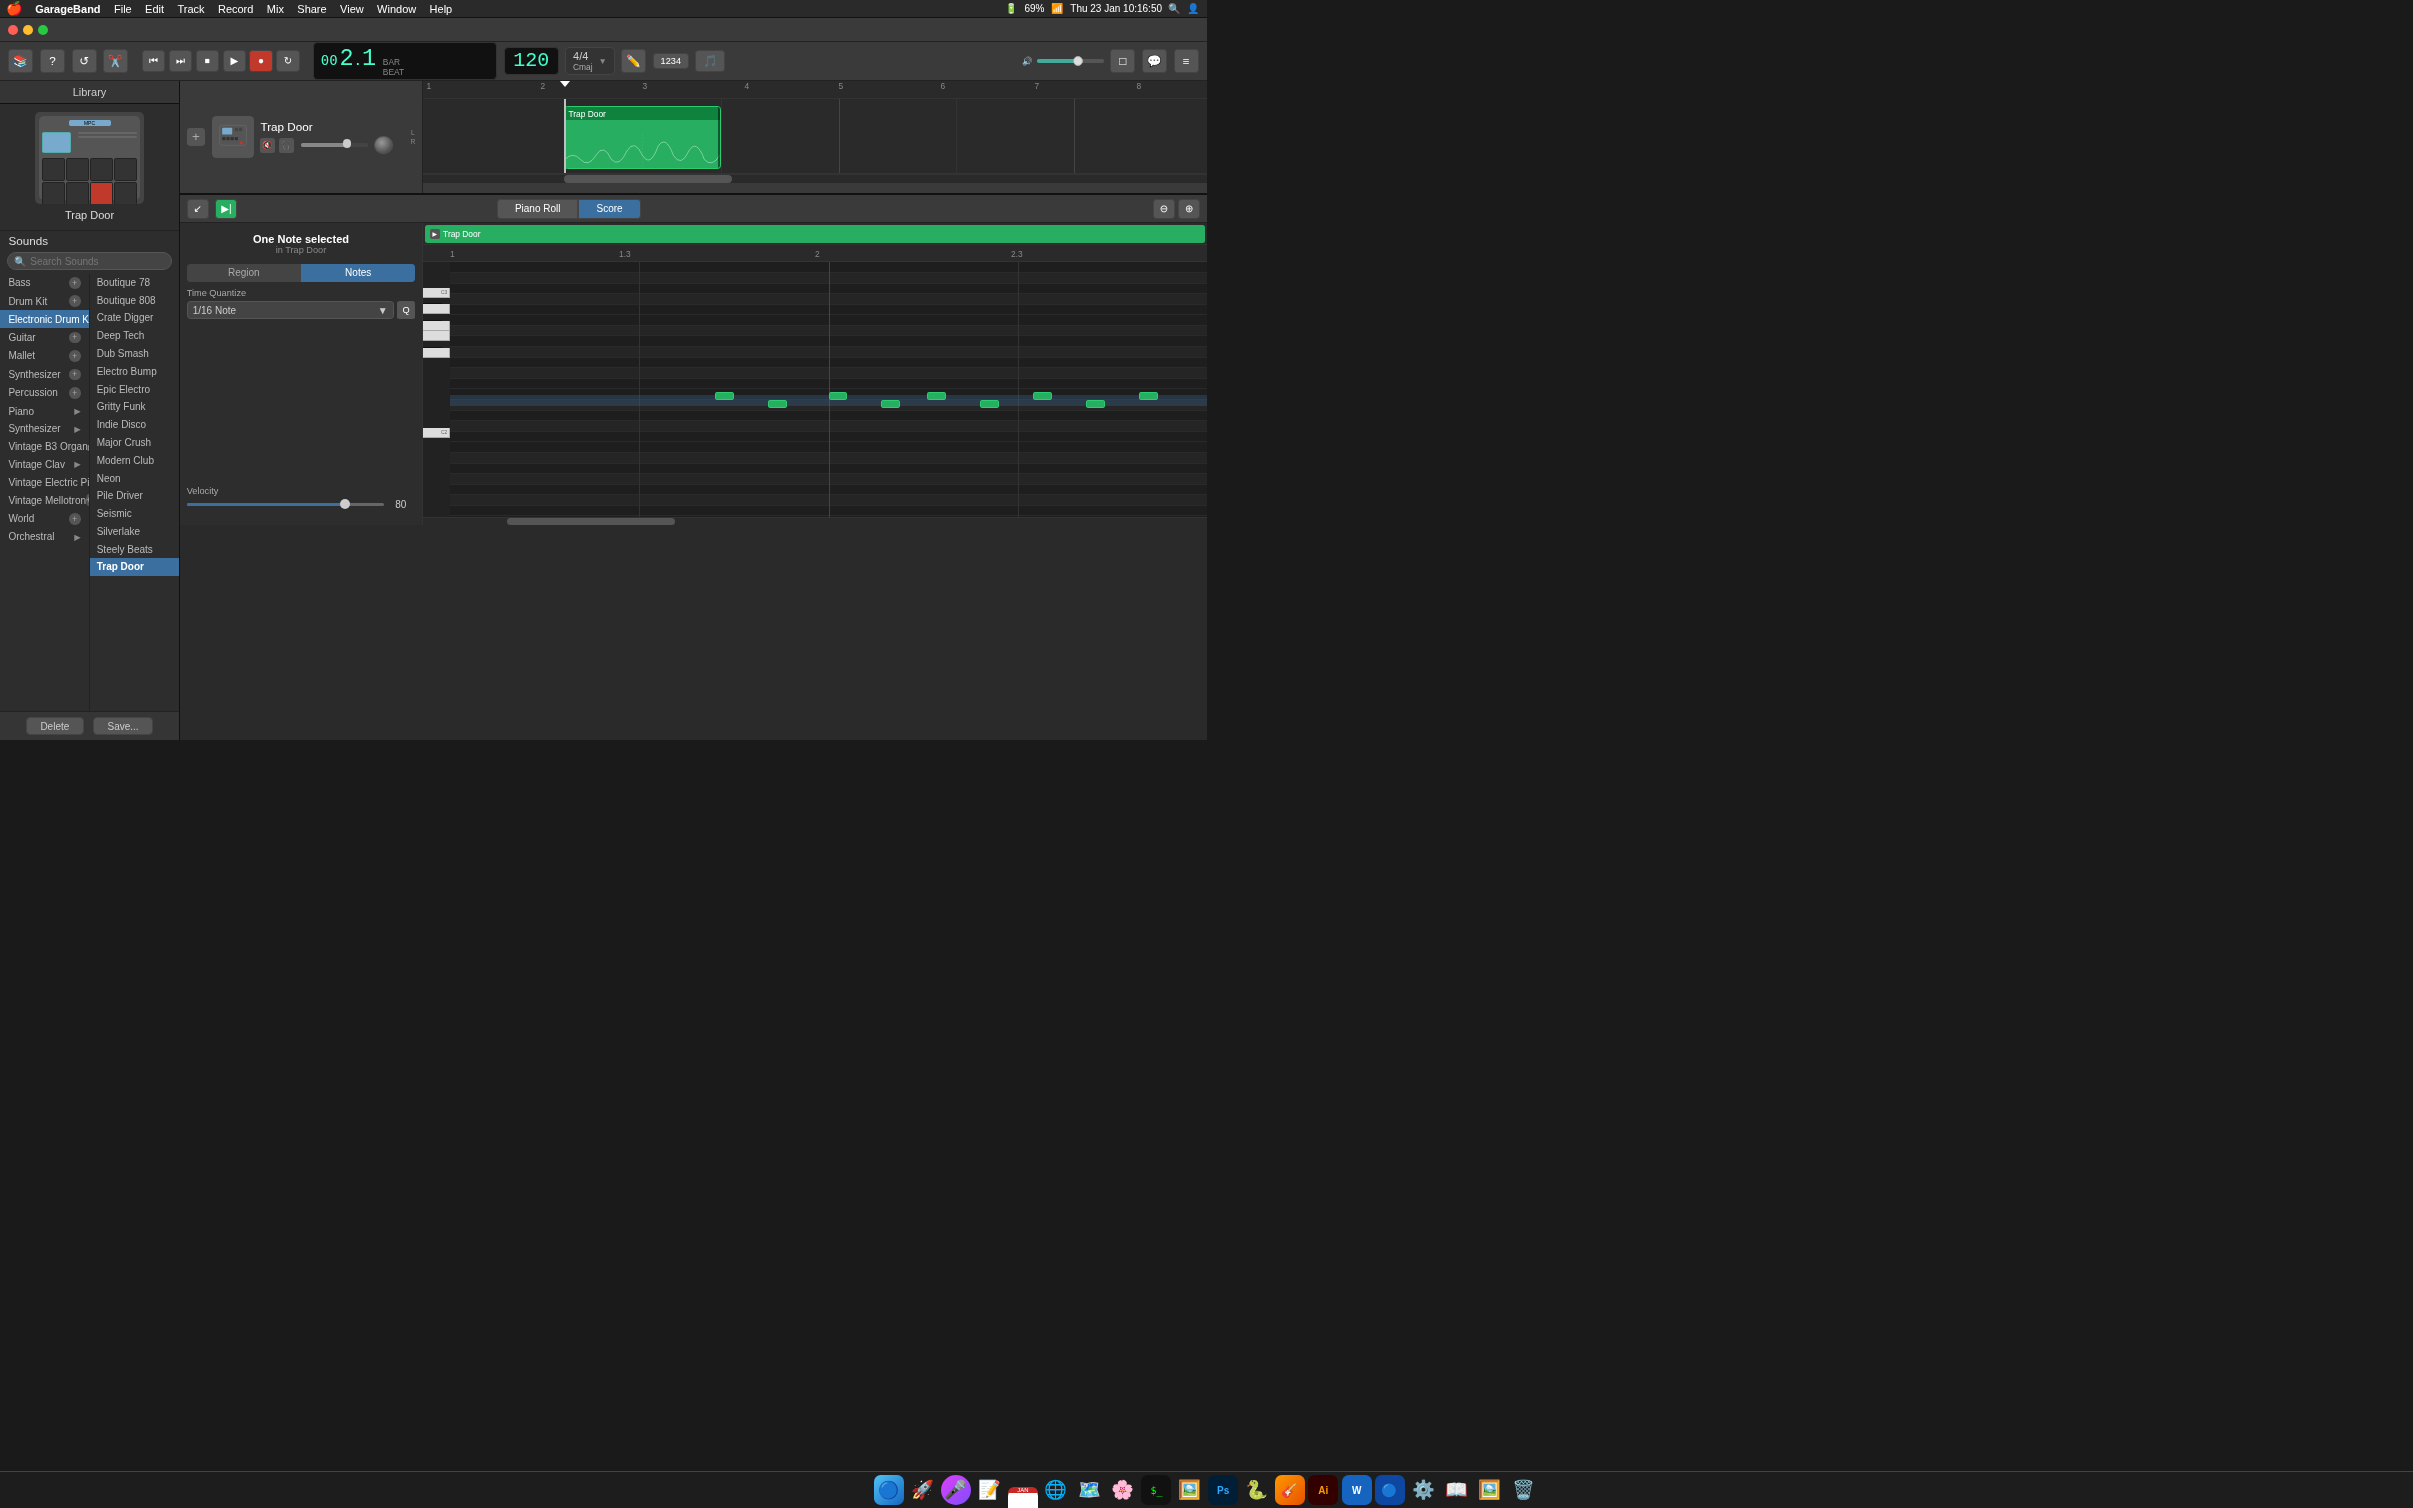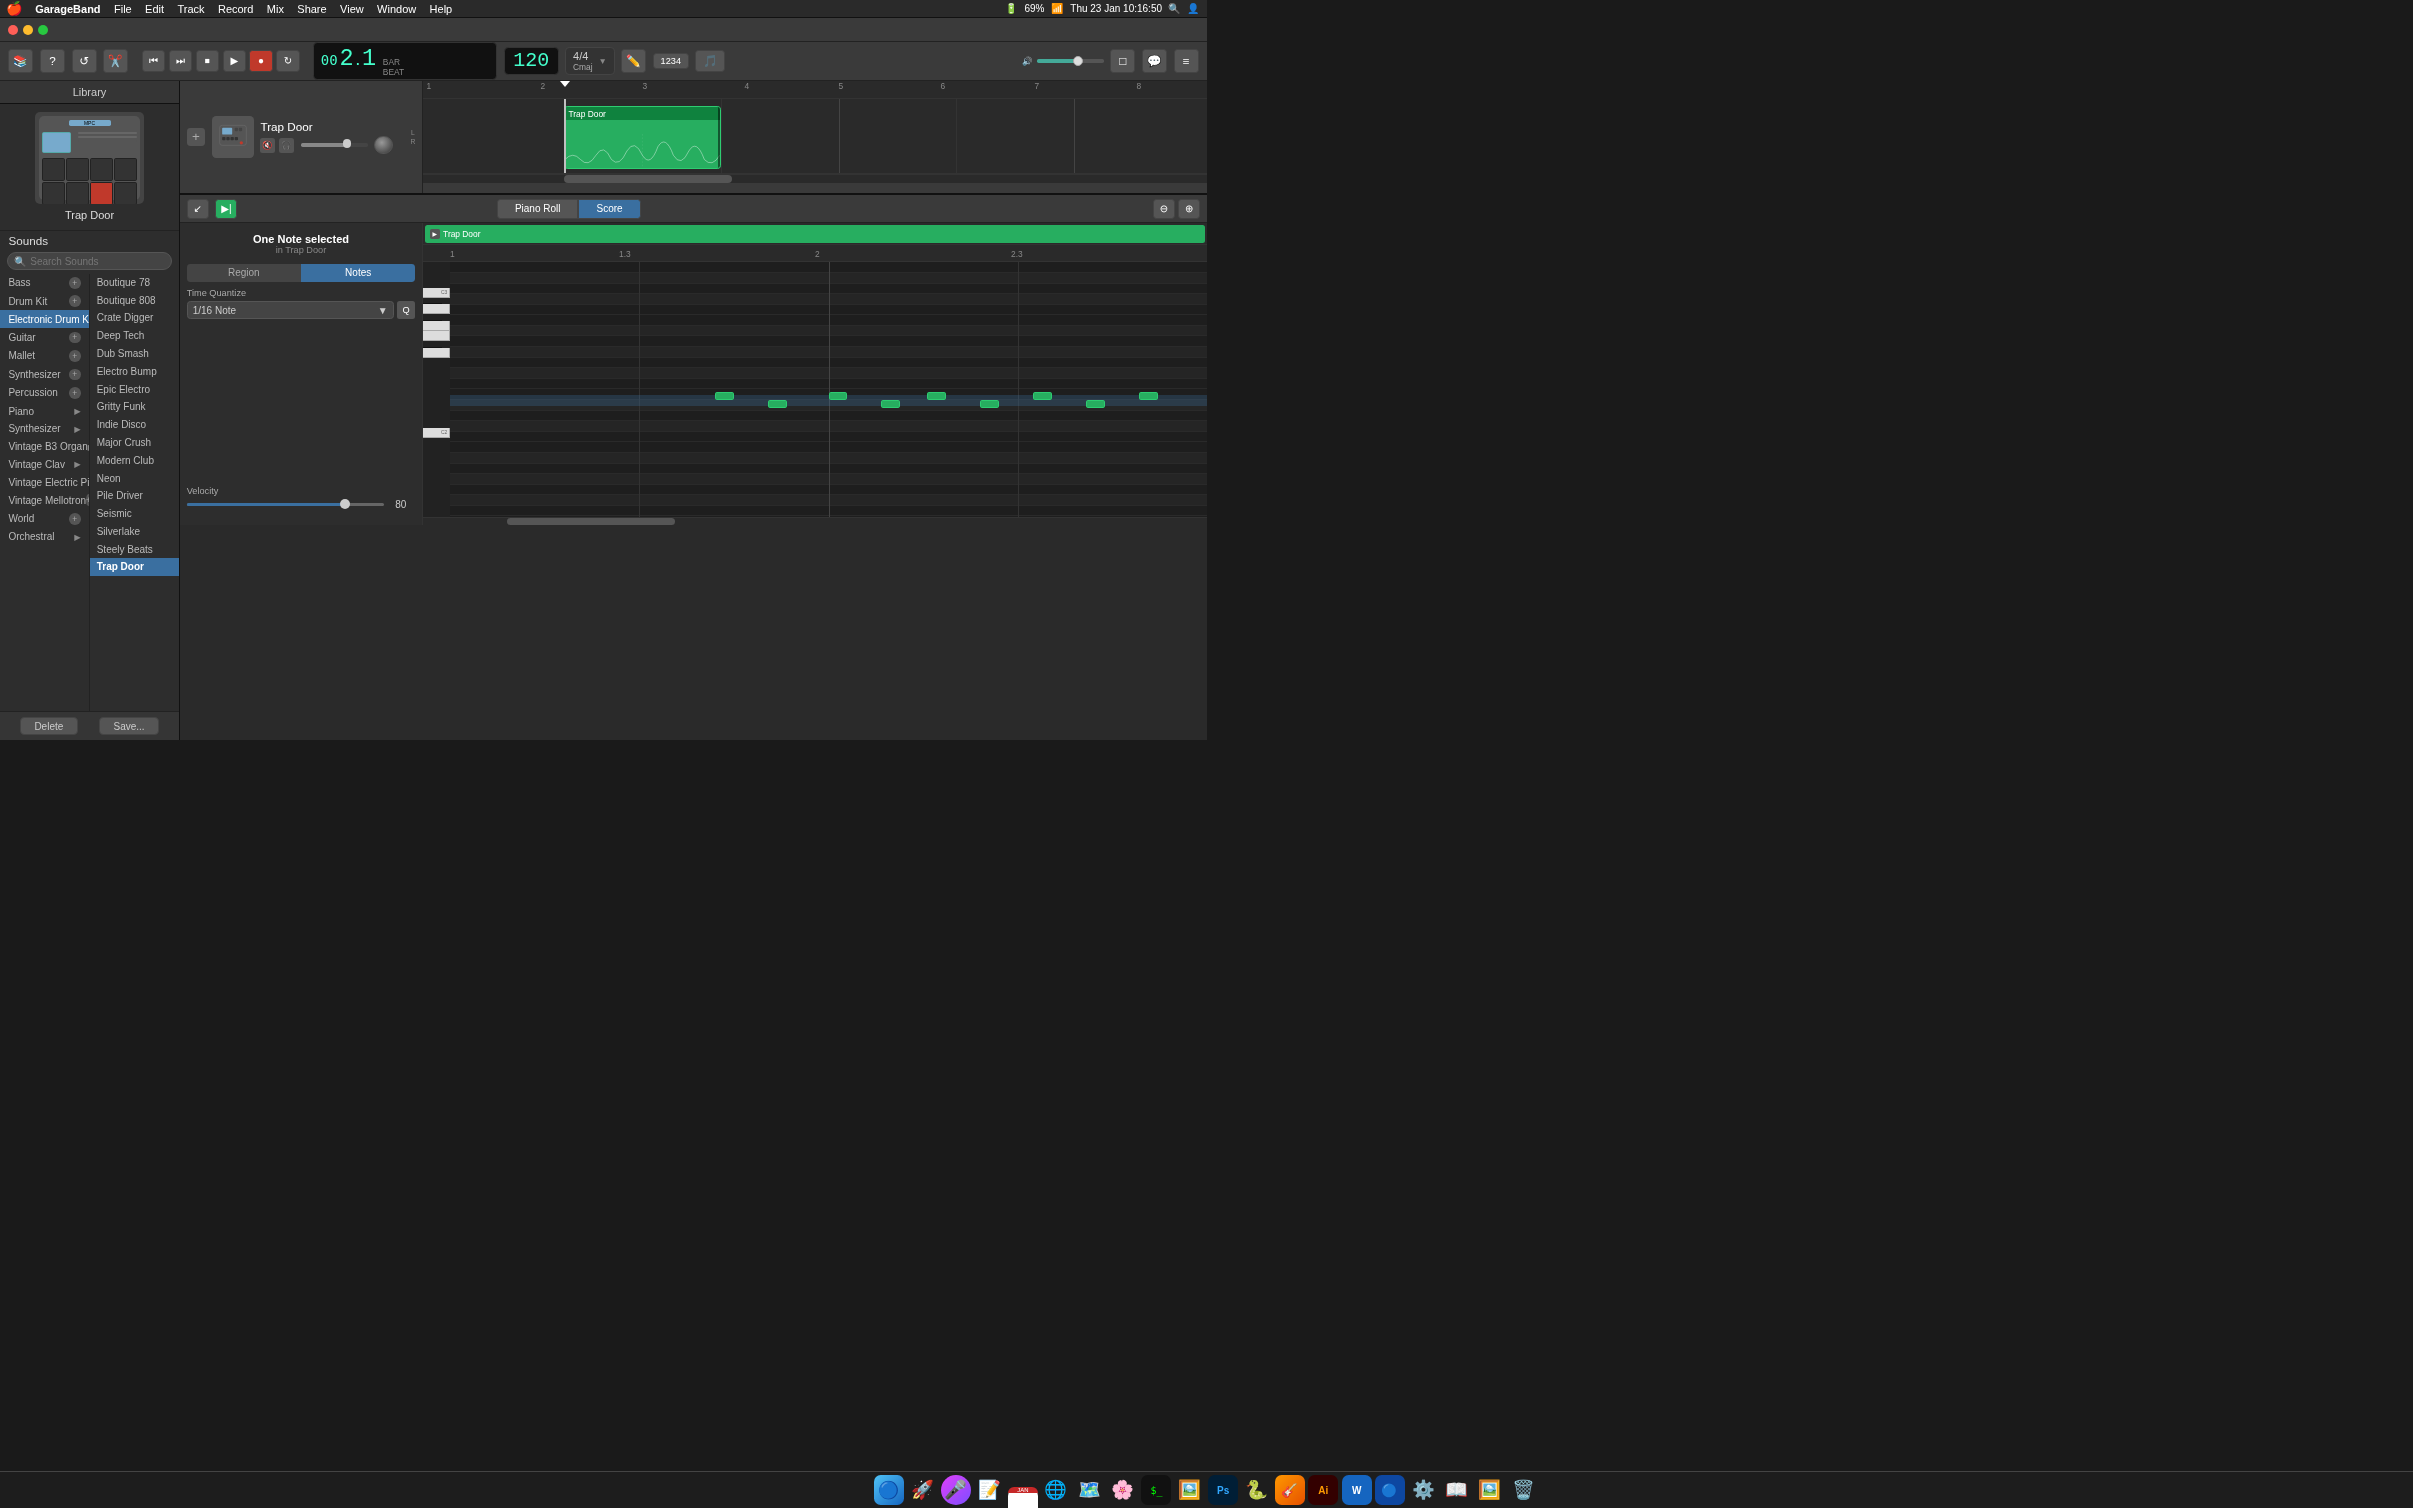--- a/index.html
+++ b/index.html
@@ -310,21 +310,21 @@
       padding: 3.4px 6.7px;
       font-size: 10px;
       color: #bbb;
       cursor: pointer;
       white-space: nowrap;
     }
     .subcategory-item.selected { background: #3a6fa0; color: #fff; font-weight: bold; }
     .library-bottom {
       display: flex;
       justify-content: space-between;
-      padding: 5px 20px;
+      padding: 5px 26px;
       border-top: 0.8px solid #222;
       background: #353535;
     }
     .lib-btn {
       background: #555;
       border-radius: 4.2px;
       padding: 2.5px 13.4px;
       font-size: 10px;
       color: #ccc;
       cursor: pointer;

